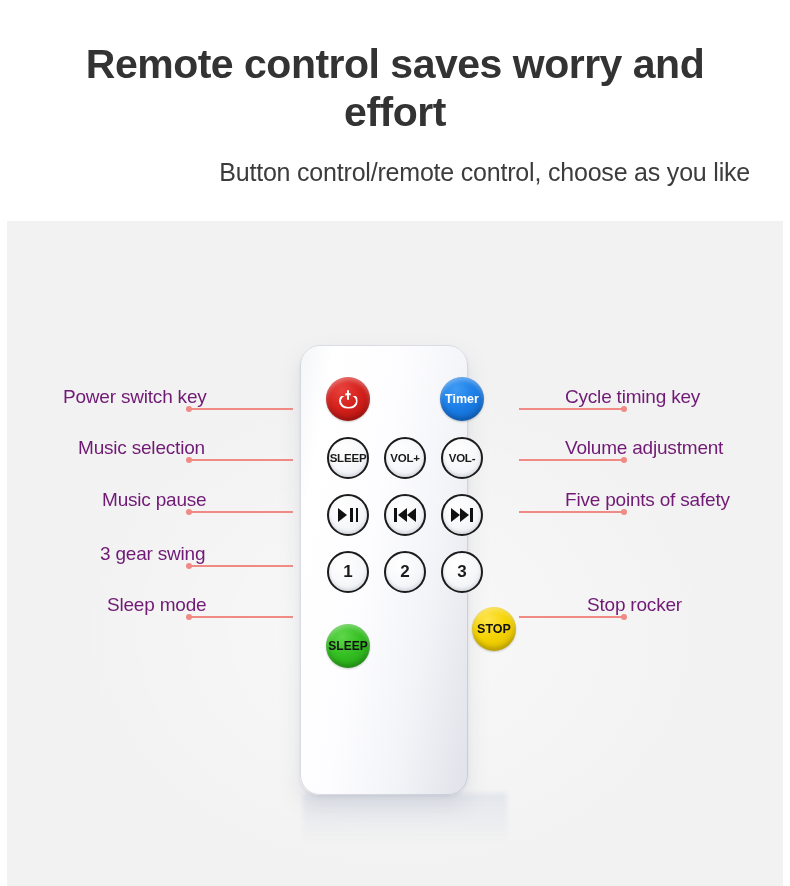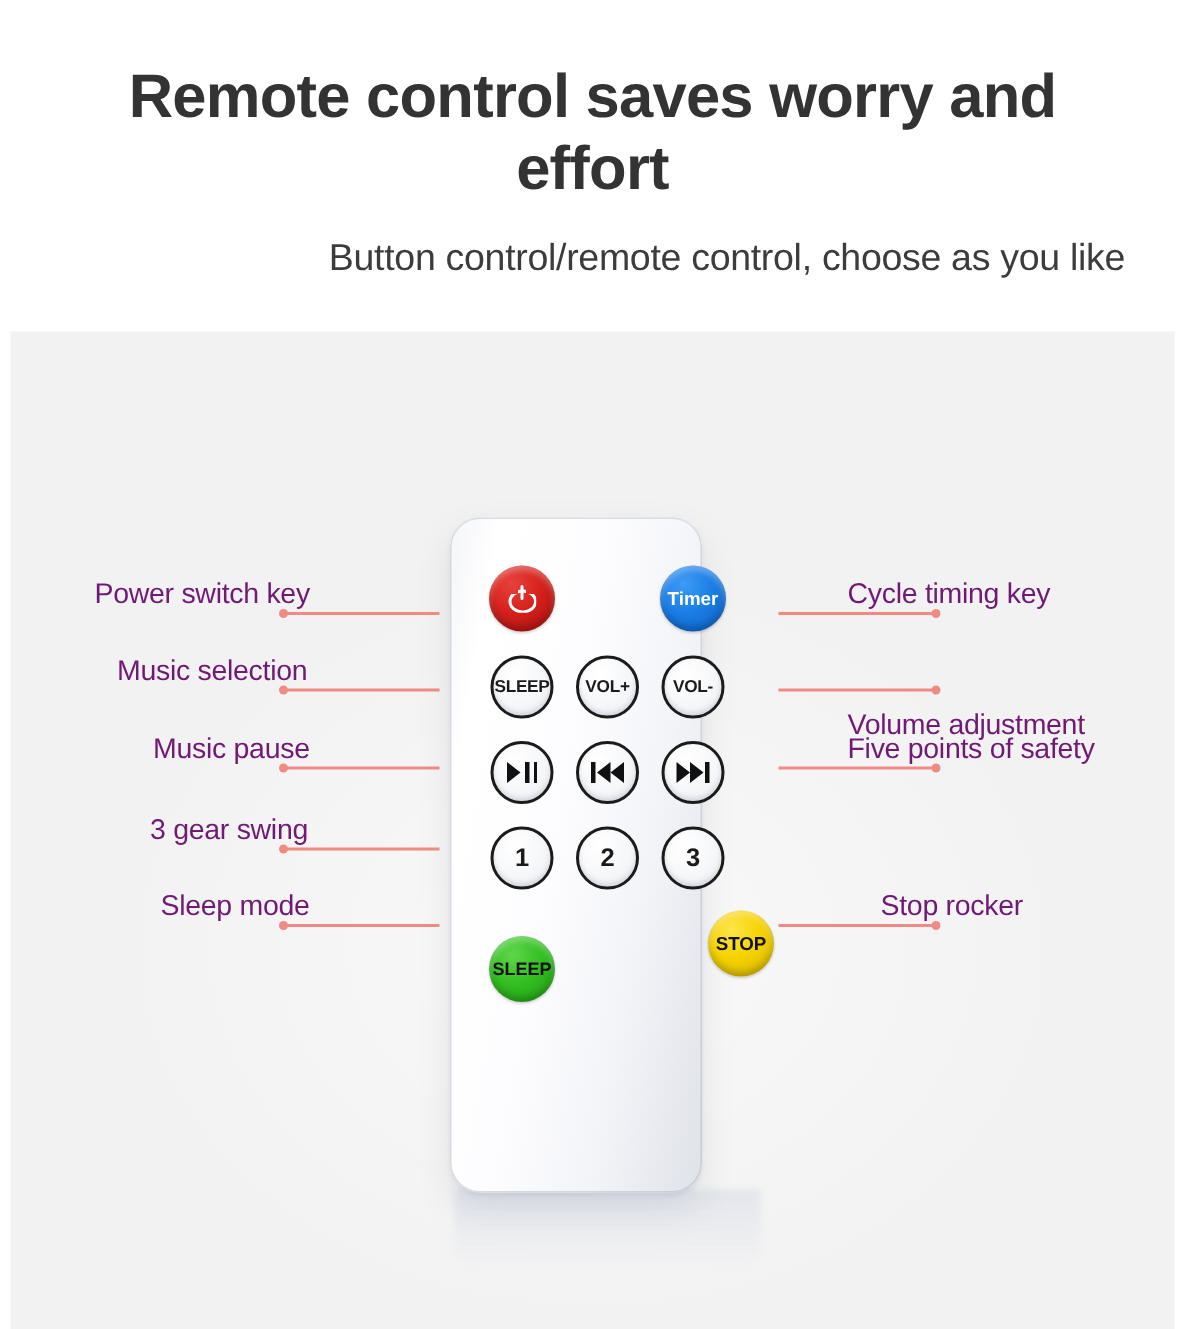--- a/index.html
+++ b/index.html
@@ -310,21 +310,21 @@
     <div class="callout-dot" style="left:179px; top:342px;"></div>
 
     <div class="callout-label" style="left:100px; top:373px;">Sleep mode</div>
     <div class="callout-line" style="left:181px; top:395px; width:105px;"></div>
     <div class="callout-dot" style="left:179px; top:393px;"></div>
 
     <div class="callout-label" style="left:558px; top:165px;">Cycle timing key</div>
     <div class="callout-line" style="left:512px; top:187px; width:105px;"></div>
     <div class="callout-dot" style="left:614px; top:185px;"></div>
 
-    <div class="callout-label" style="left:558px; top:216px;margin-top:36px;">Volume adjustment</div>
+    <div class="callout-label" style="left:558px; top:216px;">Volume adjustment</div>
     <div class="callout-line" style="left:512px; top:238px; width:105px;"></div>
     <div class="callout-dot" style="left:614px; top:236px;"></div>
 
     <div class="callout-label" style="left:558px; top:268px;">Five points of safety</div>
     <div class="callout-line" style="left:512px; top:290px; width:105px;"></div>
     <div class="callout-dot" style="left:614px; top:288px;"></div>
 
     <div class="callout-label" style="left:580px; top:373px;">Stop rocker</div>
     <div class="callout-line" style="left:512px; top:395px; width:105px;"></div>
     <div class="callout-dot" style="left:614px; top:393px;"></div>

